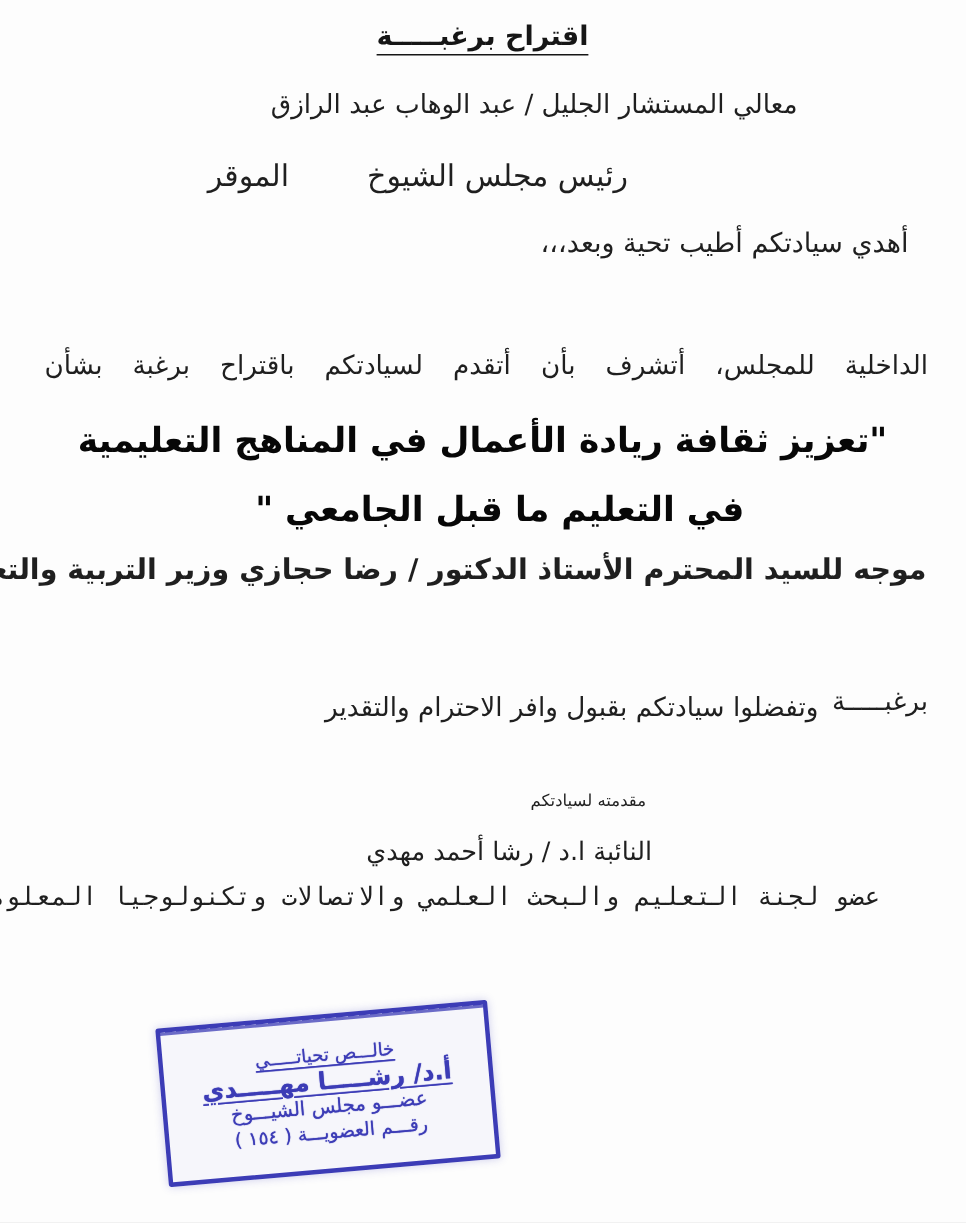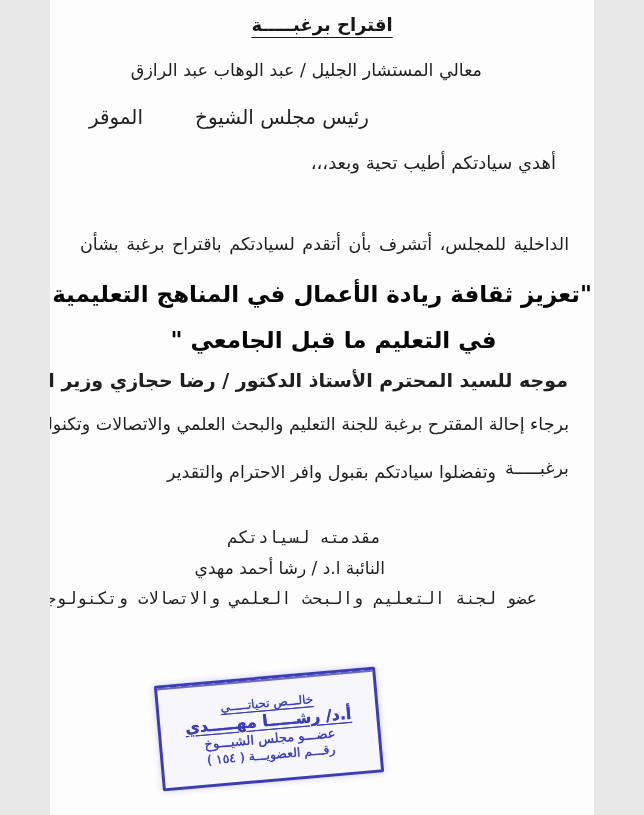--- a/index.html
+++ b/index.html
@@ -1,18 +1,18 @@
 <!DOCTYPE html>
 <html lang="ar" dir="rtl"><head>
 <meta charset="utf-8">
 <style>
   html,body{margin:0;padding:0;background:#e8e8e8;}
   .page{
     position:relative;
-    width:544px;height:815px;
+    width:644px;height:815px;
     margin:0 auto;
     background:#fdfdfd;
     direction:rtl;
     font-family:"DejaVu Sans", sans-serif;
     color:#1f1f1f;
     overflow:hidden;
   }
   .line{position:absolute; white-space:nowrap;}
   .doc-title{
     top:14px; right:0; left:0;
@@ -40,21 +40,21 @@
     font-weight:bold; color:#070707;
     font-size:23px;
     letter-spacing:-0.5px;
   }
   .subject1{ top:281px;}
   .subject2{ top:327px;margin-left:23px;}
   .addressed{ top:369px; right:26px; font-size:19px; font-weight:700;}
   .referral1{ top:414px;}
   .referral2{ top:458px; right:25px; font-size:17.5px;}
   .closing{ top:462px; right:98px; font-size:17.5px;}
-  .presented{ top:527px; right:213px; font-size:17px;font-family:Liberation Mono, monospace;}
+  .presented{ top:527px; right:213px; font-size:11px;}
   .submitter{ top:558px; right:209px; font-size:17px; font-weight:500;text-align:center;}
   .submitter-role{ top:588px; right:57px; font-size:17px;font-family:Liberation Mono, monospace;}
   .stamp{
     position:absolute;
     top:676px; left:108px;
     width:216px; height:100px;
     transform:rotate(-5deg);
     border:3.5px solid #3c3cb6;
     border-radius:2px;
     box-shadow: inset 0 7px 0 -5px rgba(60,60,182,.75), 0 0 6px rgba(60,60,182,.25);
@@ -84,21 +84,20 @@
 
   <div class="line greeting">أهدي سيادتكم أطيب تحية وبعد،،،</div>
 
   <div class="para just legal2">الداخلية للمجلس، أتشرف بأن أتقدم لسيادتكم باقتراح برغبة بشأن</div>
 
   <div class="subject subject1">"تعزيز ثقافة ريادة الأعمال في المناهج التعليمية</div>
   <div class="subject subject2">في التعليم ما قبل الجامعي "</div>
 
   <div class="line addressed">موجه للسيد المحترم الأستاذ الدكتور / رضا حجازي  وزير التربية والتعليم والتعليم الفني</div>
 
-  <div class="para just referral1">برجاء إحالة المقترح برغبة للجنة التعليم والبحث العلمي والاتصالات وتكنولوجيا</div>
   <div class="line referral2">برغبـــــة</div>
 
   <div class="line closing">وتفضلوا سيادتكم بقبول وافر الاحترام والتقدير</div>
 
   <div class="line presented">مقدمته لسيادتكم</div>
   <div class="line submitter">النائبة ا.د / رشا أحمد مهدي</div>
   <div class="line submitter-role">عضو لجنة التعليم والبحث العلمي والاتصالات وتكنولوجيا المعلومات</div>
 
   <div class="stamp">
     <div class="stamp-l1">خالـــص تحياتـــــي</div>

